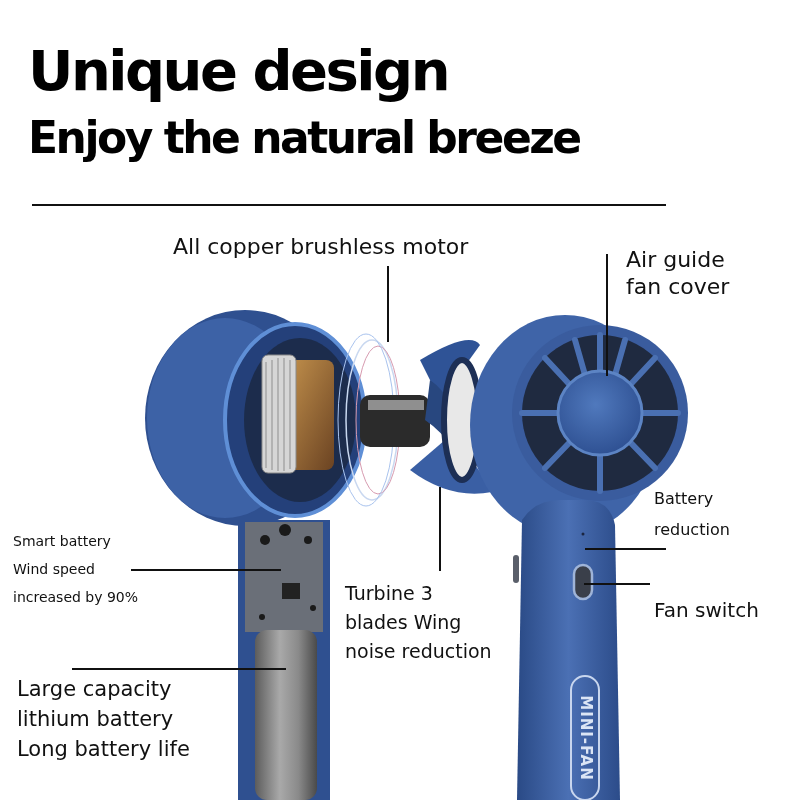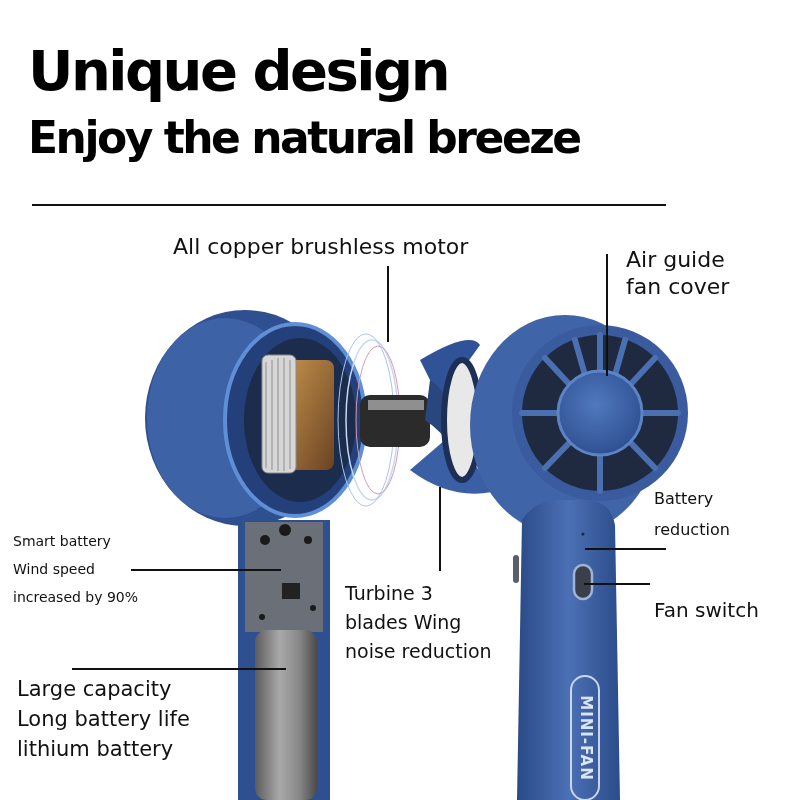--- a/index.html
+++ b/index.html
@@ -147,16 +147,16 @@
 </div>
 <div class="lead" style="left:585px; top:548px; width:81px; height:1.5px;"></div>
 
 <div class="label" style="left:654px; top:566px; font-size:20px;margin-top:32px;">
   <div>Fan switch</div>
 </div>
 <div class="lead" style="left:584px; top:583px; width:66px; height:1.5px;"></div>
 
 <div class="label" style="left:17px; top:674px; font-size:21px; line-height:30px;">
   <div>Large capacity</div>
+  <div>lithium battery</div>
   <div>Long battery life</div>
-  <div>lithium battery</div>
 </div>
 <div class="lead" style="left:72px; top:668px; width:214px; height:1.5px;"></div>
 
 </body></html>

